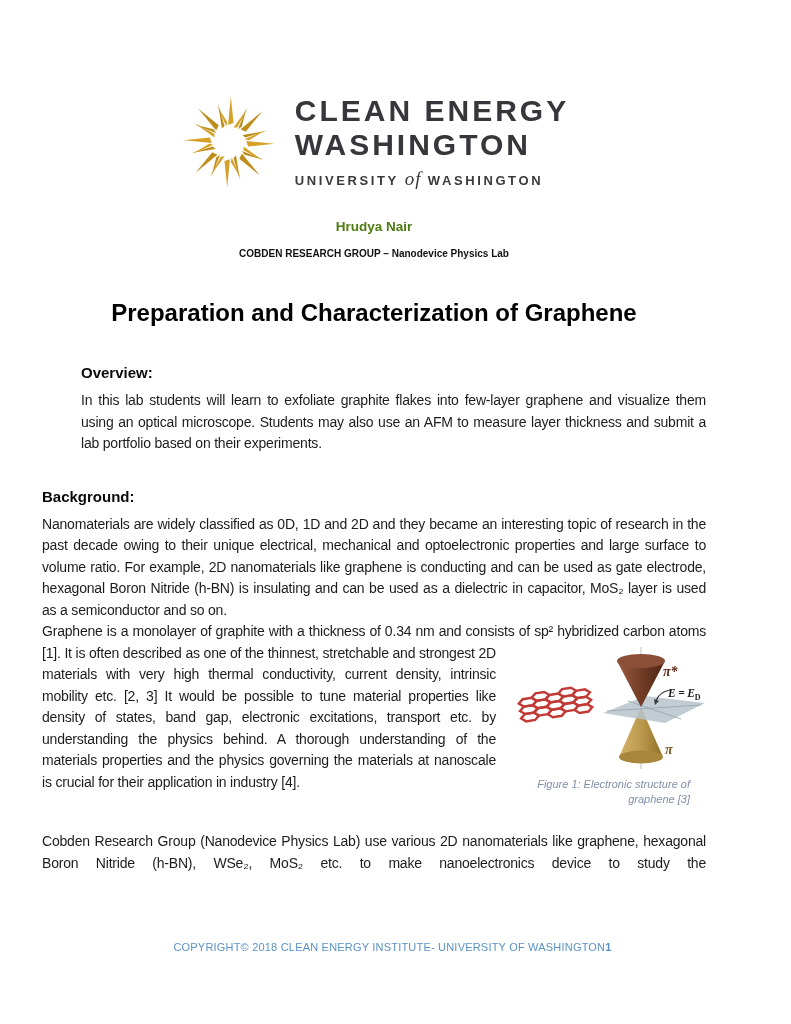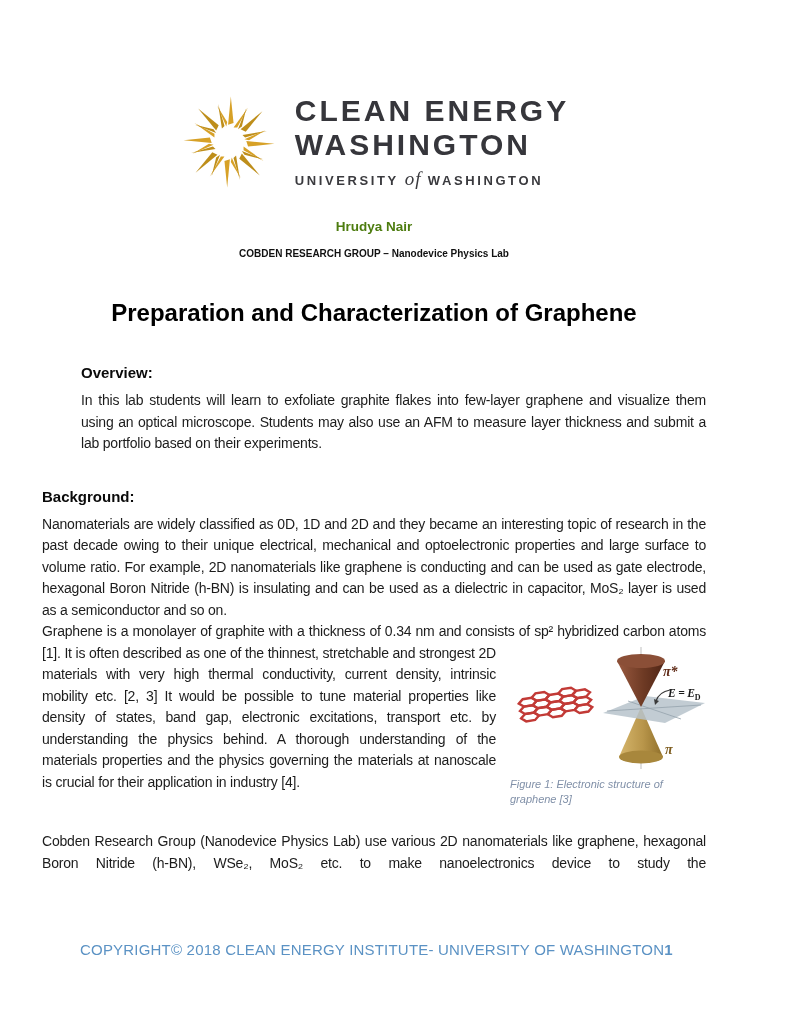--- a/index.html
+++ b/index.html
@@ -54,28 +54,28 @@
   }
   .figure-wrap svg{display:block;}
   .fig-label{position:absolute;font-family:"Liberation Serif",serif;font-style:italic;}
   .lbl-pi-star{left:155px;top:16px;font-size:14px;font-weight:600;color:#5f2a16;}
   .lbl-pi{left:157px;top:94px;font-size:14px;font-weight:600;color:#7d5c1e;}
   .lbl-energy{left:160px;top:38px;font-size:11.5px;font-weight:600;color:#1a1a1a;white-space:nowrap;}
   .lbl-energy sub{font-size:8px;font-style:normal;}
   .fig-caption{
     position:absolute;left:2px;top:132px;width:180px;display:block;
     font-size:11px;font-style:italic;line-height:1.4;
-    color:#8090a8;text-align:left;letter-spacing:0;
+    color:#8090a8;text-align:right;letter-spacing:0;
   }
 
   
   .footer{
     position:absolute;left:80px;right:86px;top:941px;
-    display:flex;justify-content:flex-start;align-items:baseline;
-    font-size:15px;letter-spacing:0.2px;
+    display:flex;justify-content:center;align-items:baseline;
+    font-size:11px;letter-spacing:0.2px;
     color:var(--footer-blue,#5b92c4);
   }
   .footer .pagenum{font-weight:700;}
 </style>
 </head>
 <body>
 
 <div class="page">
   <div class="content">
 

